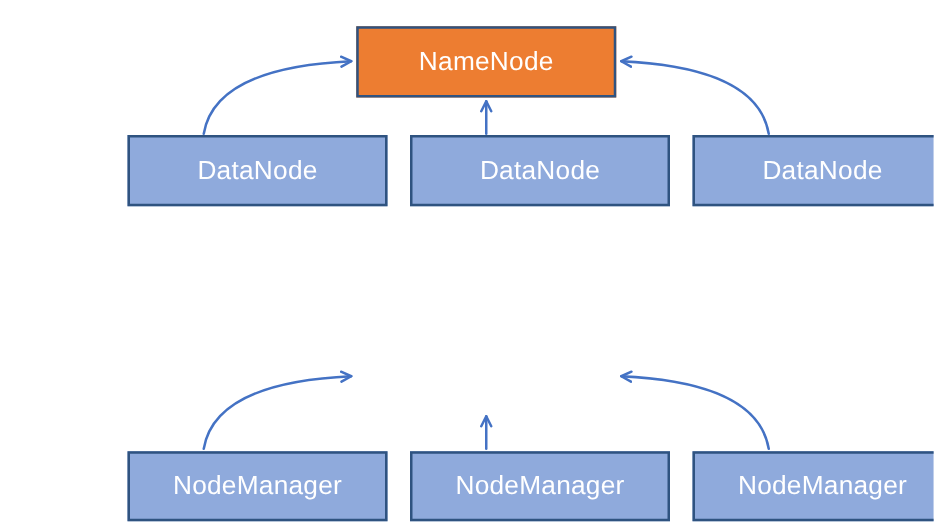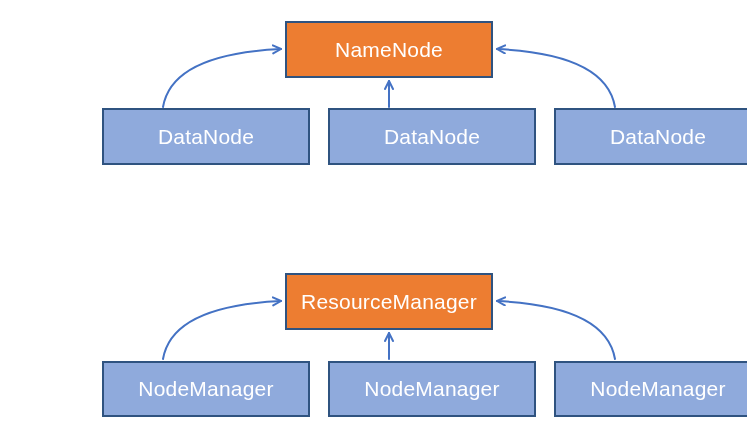--- a/index.html
+++ b/index.html
@@ -87,23 +87,20 @@
   <div class="box worker dn1">
     <span>DataNode</span>
   </div>
   <div class="box worker dn2">
     <span>DataNode</span>
   </div>
   <div class="box worker dn3">
     <span>DataNode</span>
   </div>
 
-  <div class="box master rm">
-    <span>ResourceManager</span>
-  </div>
   <div class="box worker nm1">
     <span>NodeManager</span>
   </div>
   <div class="box worker nm2">
     <span>NodeManager</span>
   </div>
   <div class="box worker nm3">
     <span>NodeManager</span>
   </div>
 

